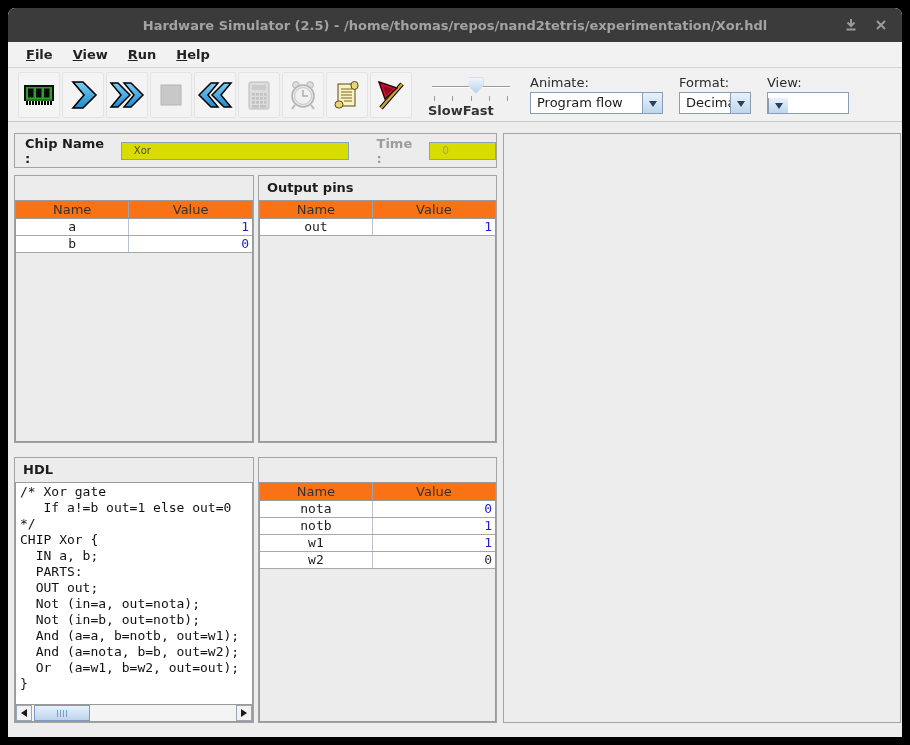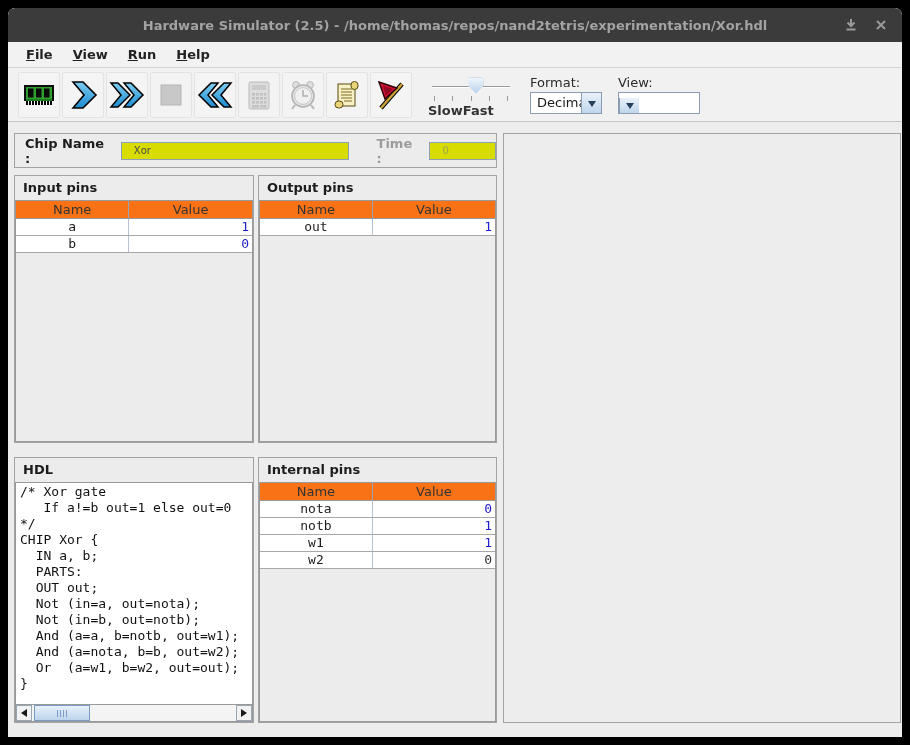--- a/index.html
+++ b/index.html
@@ -252,20 +252,29 @@
           <span></span>
           <span></span>
           <span></span>
       </div>
       <div class="sl-labels">
         <span>Slow</span>
         <span>Fast</span>
       </div>
     </div>
 
+    <div class="combo-group">
+      <span class="combo-label">Animate:</span>
+      <div class="combo" style="width:133px;">
+        <span class="txt">Program flow</span>
+        <span class="cbtn">
+            <i></i>
+          </span>
+      </div>
+    </div>
 
     <div class="combo-group">
       <span class="combo-label">Format:</span>
       <div class="combo" style="width:72px;">
         <span class="txt">Decimal</span>
         <span class="cbtn">
             <i></i>
           </span>
       </div>
     </div>
@@ -284,21 +293,20 @@
   <div class="content">
 
     <div class="panel chipbar">
       <span class="lbl">Chip Name :</span>
       <span class="yellow-field chip-name-field">Xor</span>
       <span class="lbl-dim">Time :</span>
       <span class="yellow-field time-field">0</span>
     </div>
 
     <div class="panel" style="left:6px; top:53px; width:240px; height:268px;">
-      <div class="panel-title">Input pins</div>
       <div class="scrollpane">
         <div class="pin-header">
           <span class="hc hc-name">Name</span>
           <span class="hc hc-value">Value</span>
         </div>
         <div>
 
             <div class="pin-row">
               <span class="pc pc-name">a</span>
               <span class="pc pc-value v-blue">1</span>
@@ -370,21 +378,20 @@
           <span class="sb-thumb"></span>
           <span class="sb-track"></span>
           <span class="sb-btn">
               <i class="arr-right"></i>
             </span>
         </div>
       </div>
     </div>
 
     <div class="panel" style="left:250px; top:335px; width:239px; height:266px;">
-      <div class="panel-title">Internal pins</div>
       <div class="scrollpane">
         <div class="pin-header">
           <span class="hc hc-name">Name</span>
           <span class="hc hc-value">Value</span>
         </div>
         <div>
 
             <div class="pin-row">
               <span class="pc pc-name">nota</span>
               <span class="pc pc-value v-blue">0</span>

